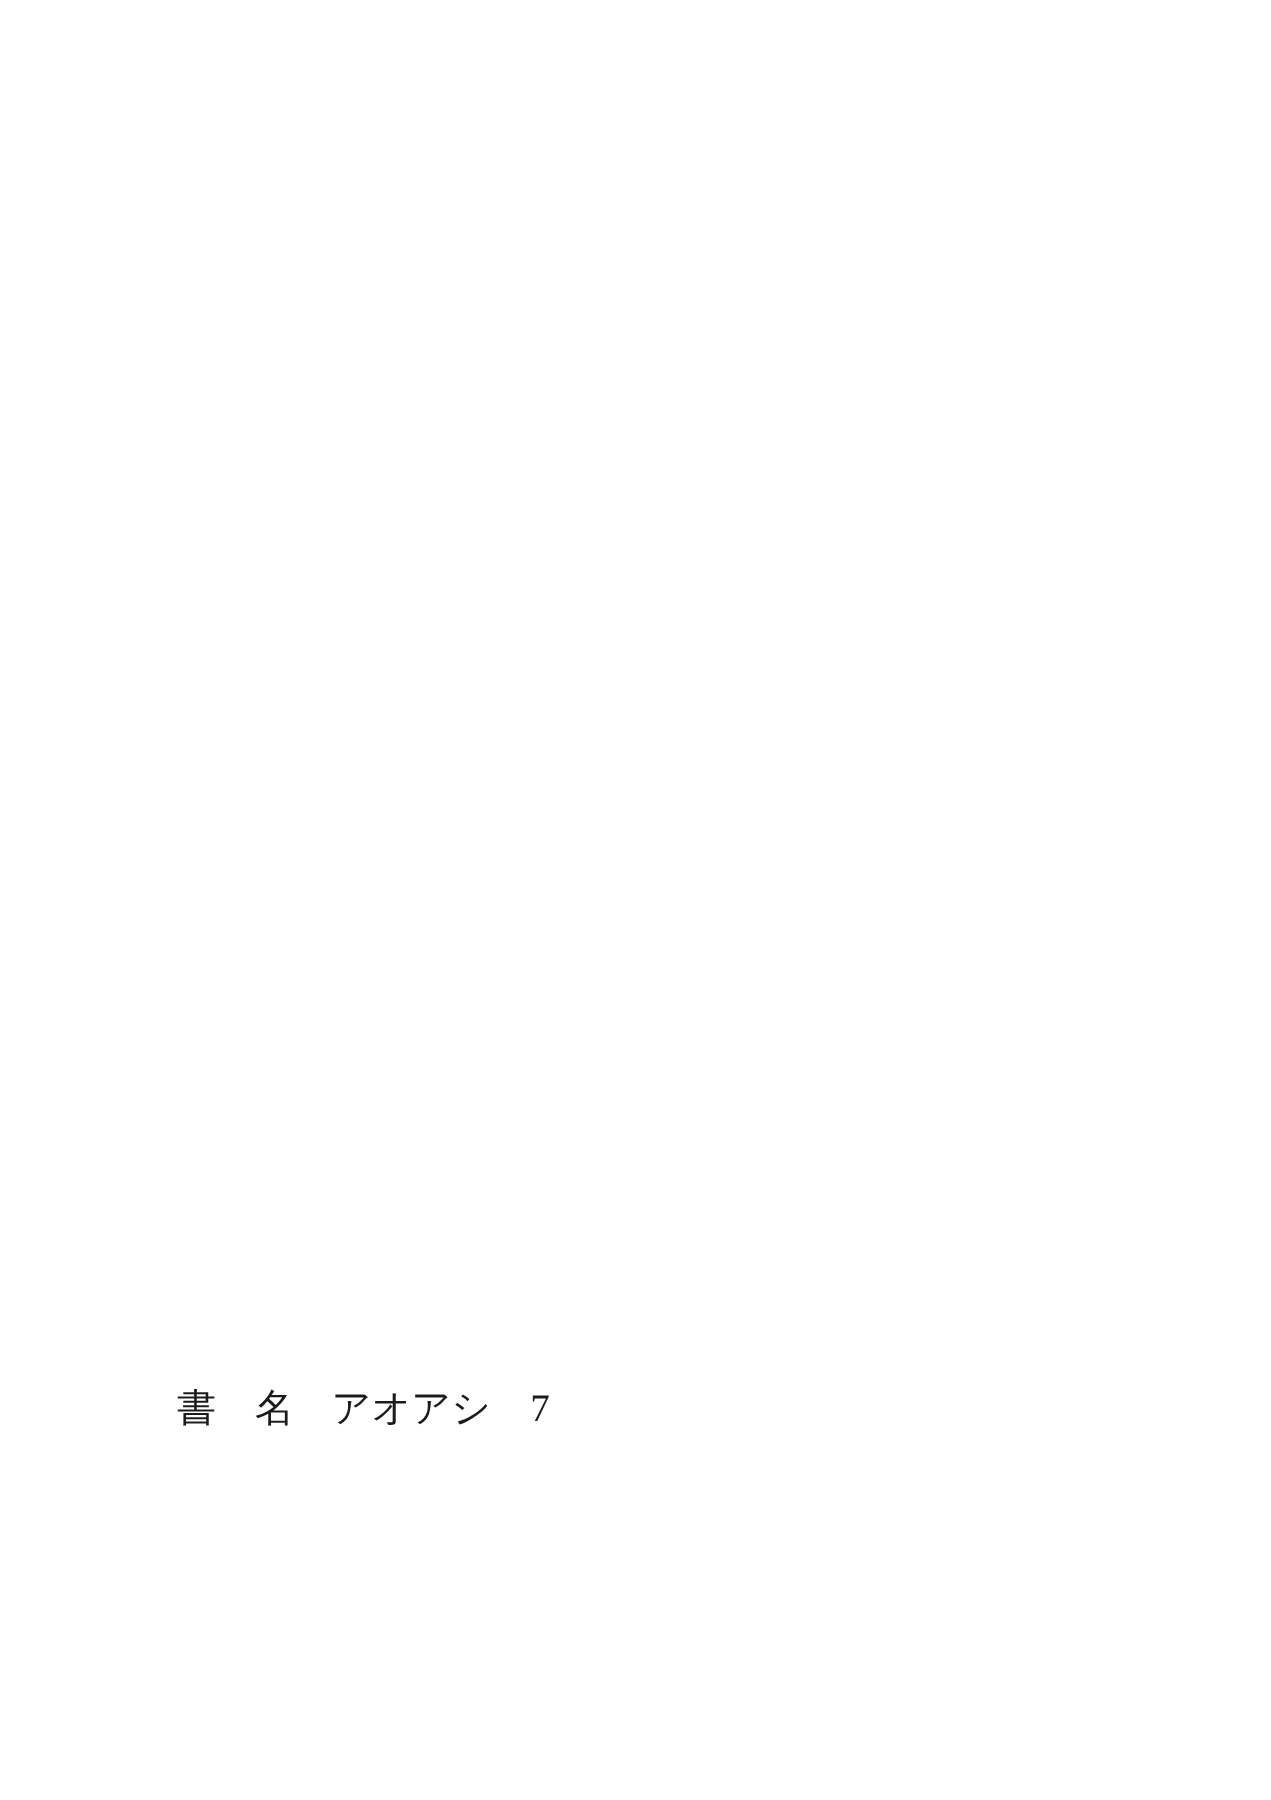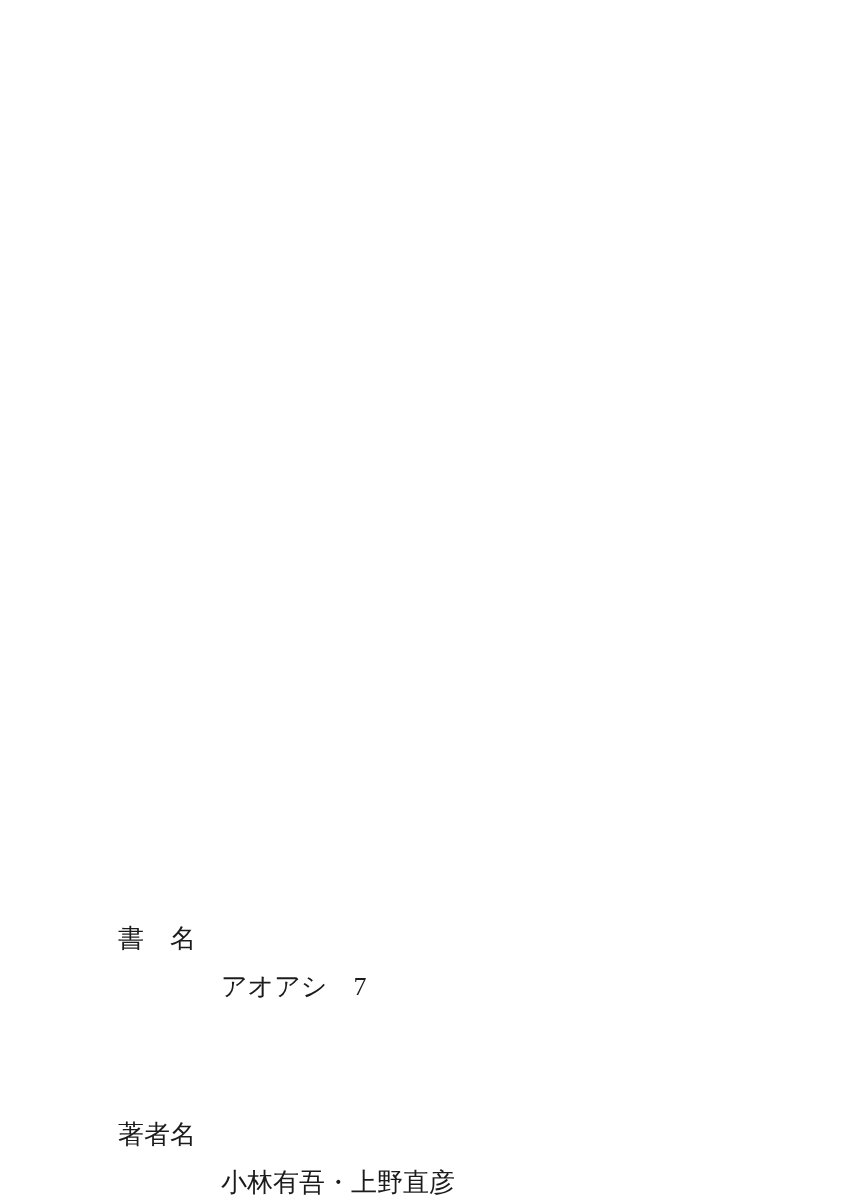--- a/index.html
+++ b/index.html
@@ -15,36 +15,32 @@
   .colophon {
     position: absolute;
     left: 118px;
     top: 809px;
     font-size: 26px;
     line-height: 37px;
     white-space: pre;
   }
   .row { display: flex; font-family: Liberation Serif, serif; }
   .row .label { width: 78px; flex: 0 0 auto; }
-  .row .value { margin-left: 25px; margin-top: 48px; }
+  .row .value { margin-left: 25px; }
 </style>
 </head>
 <body style="background: rgb(255, 255, 255); color: rgb(27, 27, 27);">
 
 <div class="colophon">
 
   <div class="row">
     <span class="label">書　名</span>
     <span class="value">アオアシ　7</span>
   </div>
 
-  <div class="row">
-    <span class="label">著者名</span>
-    <span class="value">小林有吾・上野直彦</span>
-  </div>
 
   
 
   
 
   
 
   
 
 </div>

